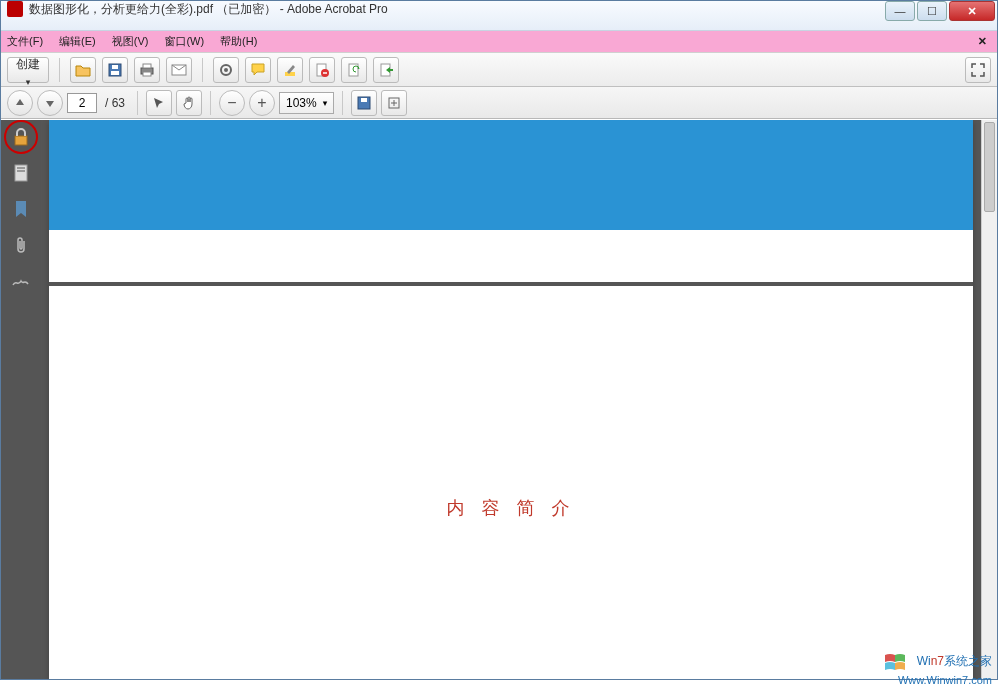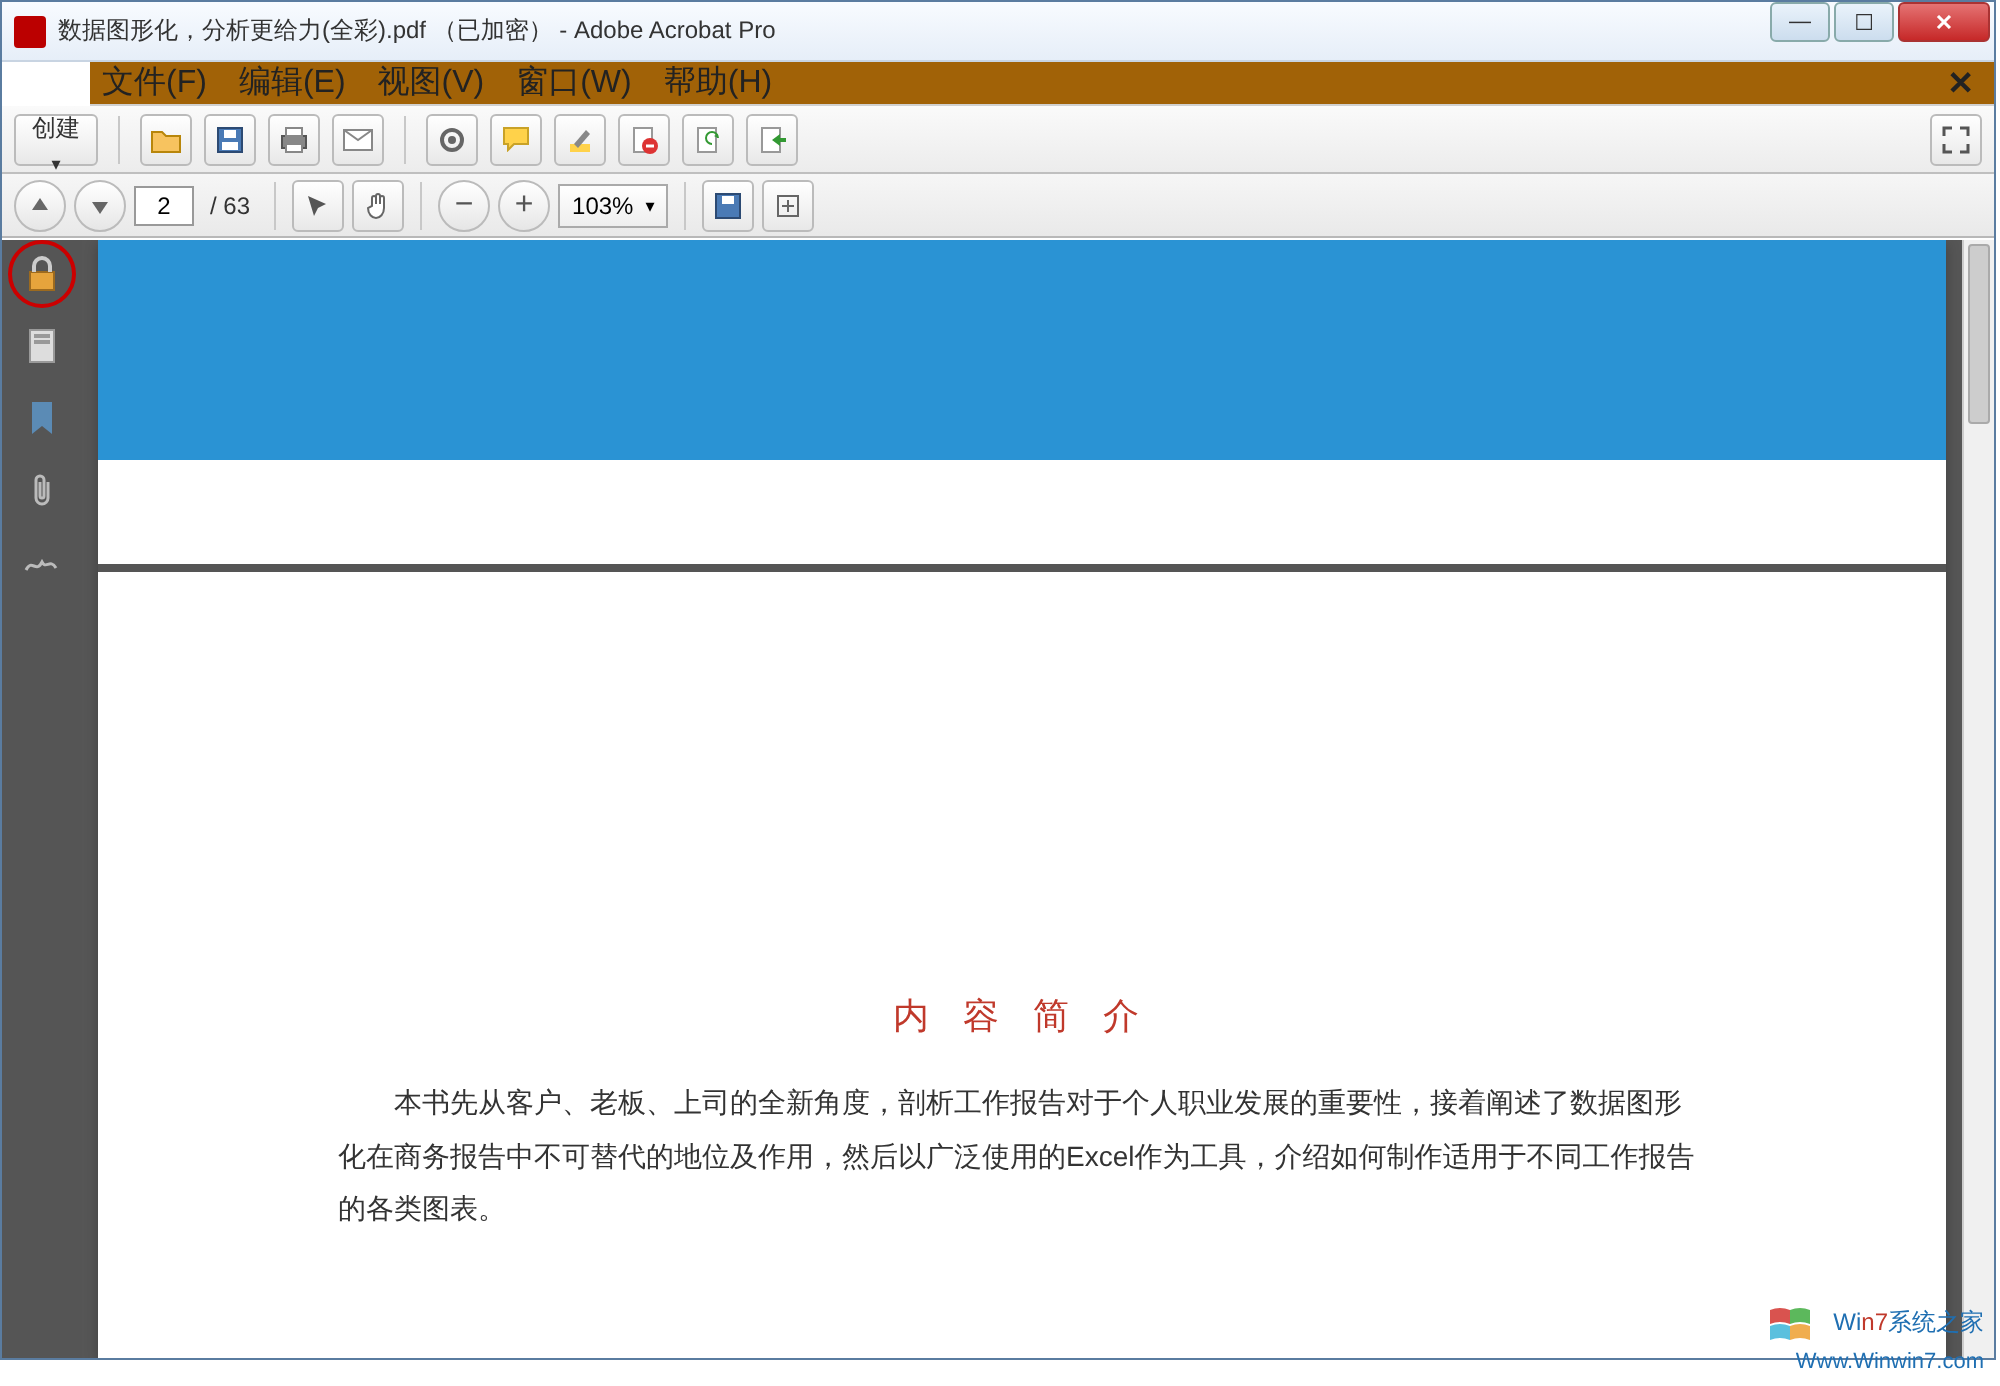--- a/index.html
+++ b/index.html
@@ -1,28 +1,28 @@
 <!DOCTYPE html>
 <html><head>
 <meta charset="utf-8">
 <style>
 * { margin: 0; padding: 0; box-sizing: border-box; font-family: "Microsoft YaHei", Tahoma, sans-serif; }
 body { background: #fff; width: 1000px; height: 693px; overflow: hidden; position: relative; }
 
 
 .window { border: 1px solid #5a7ca0; width: 998px; height: 680px; position: relative; background: #fff; }
-.titlebar { height: 30px; background: linear-gradient(#f8fbff,#e6eef8); display: flex; align-items: center; border-bottom: 1px solid #c8d4e2; }
+.titlebar { height: 30px; background: linear-gradient(#f8fbff,#e6eef8); display: flex; align-items: flex-start; border-bottom: 1px solid #c8d4e2; }
 .titlebar .appicon { width: 16px; height: 16px; margin: 0 6px; background: #b00; display: inline-block; border-radius: 2px; position: relative; }
 .titlebar .title { font-size: 12px; color: #333; flex: 1; white-space: nowrap; }
 .win-controls { display: flex; height: 22px; margin-right: 2px; gap: 2px; align-self: flex-start; }
 .win-btn { width: 30px; height: 20px; border: 1px solid #8aa; background: linear-gradient(#eaf3fb,#cde); border-radius: 3px; display:flex; align-items:center; justify-content:center; font-size:11px; color:#333; cursor:pointer; }
 .win-close { width: 46px; background: linear-gradient(#e57373,#c62828); border-color:#a33; color:#fff; font-weight:bold; }
 
 
-.menubar { height: 22px; background:#a16207; border-bottom:1px solid #d0d0d0; display:flex; align-items:center; padding:0 6px; font-size:16px; color:#222;margin-left:44px; }
+.menubar { height: 22px; background:#f9a8d4; border-bottom:1px solid #d0d0d0; display:flex; align-items:center; padding:0 6px; font-size:11px; color:#222; }
 .menubar span { margin-right: 16px; cursor: pointer; }
 .menubar .close-doc { margin-left:auto; margin-right:4px; font-weight:bold; cursor:pointer; }
 
 
 .toolbar { height: 34px; background: linear-gradient(#fafafa,#ececec); border-bottom:1px solid #bfbfbf; display:flex; align-items:center; padding:0 6px; gap:6px; }
 .tbtn { width:26px; height:26px; border:1px solid #bbb; background:linear-gradient(#fff,#e8e8e8); border-radius:3px; display:flex; align-items:center; justify-content:center; cursor:pointer;flex-direction:column; }
 .tbtn svg, .tbtn span { pointer-events:none; }
 .tbtn.wide { width:auto; padding:0 8px; gap:4px; font-size:12px; color:#333; }
 .sep { width:1px; height:24px; background:#c8c8c8; margin:0 4px; }
 .toolbar .spacer { flex:1; }
@@ -254,21 +254,20 @@
           </svg>
       </div>
     </div>
 
     <div class="doc-viewport">
       <div class="page-wrap">
         <div class="blue-band"></div>
         <div class="white-band"></div>
         <div class="page-body">
           <div class="intro-title">内 容 简 介</div>
-          <div class="intro-text">本书先从客户、老板、上司的全新角度，剖析工作报告对于个人职业发展的重要性，接着阐述了数据图形化在商务报告中不可替代的地位及作用，然后以广泛使用的Excel作为工具，介绍如何制作适用于不同工作报告的各类图表。</div>
         </div>
       </div>
     </div>
 
     <div class="vscroll">
       <div class="thumb"></div>
     </div>
   </div>
 
 </div>

